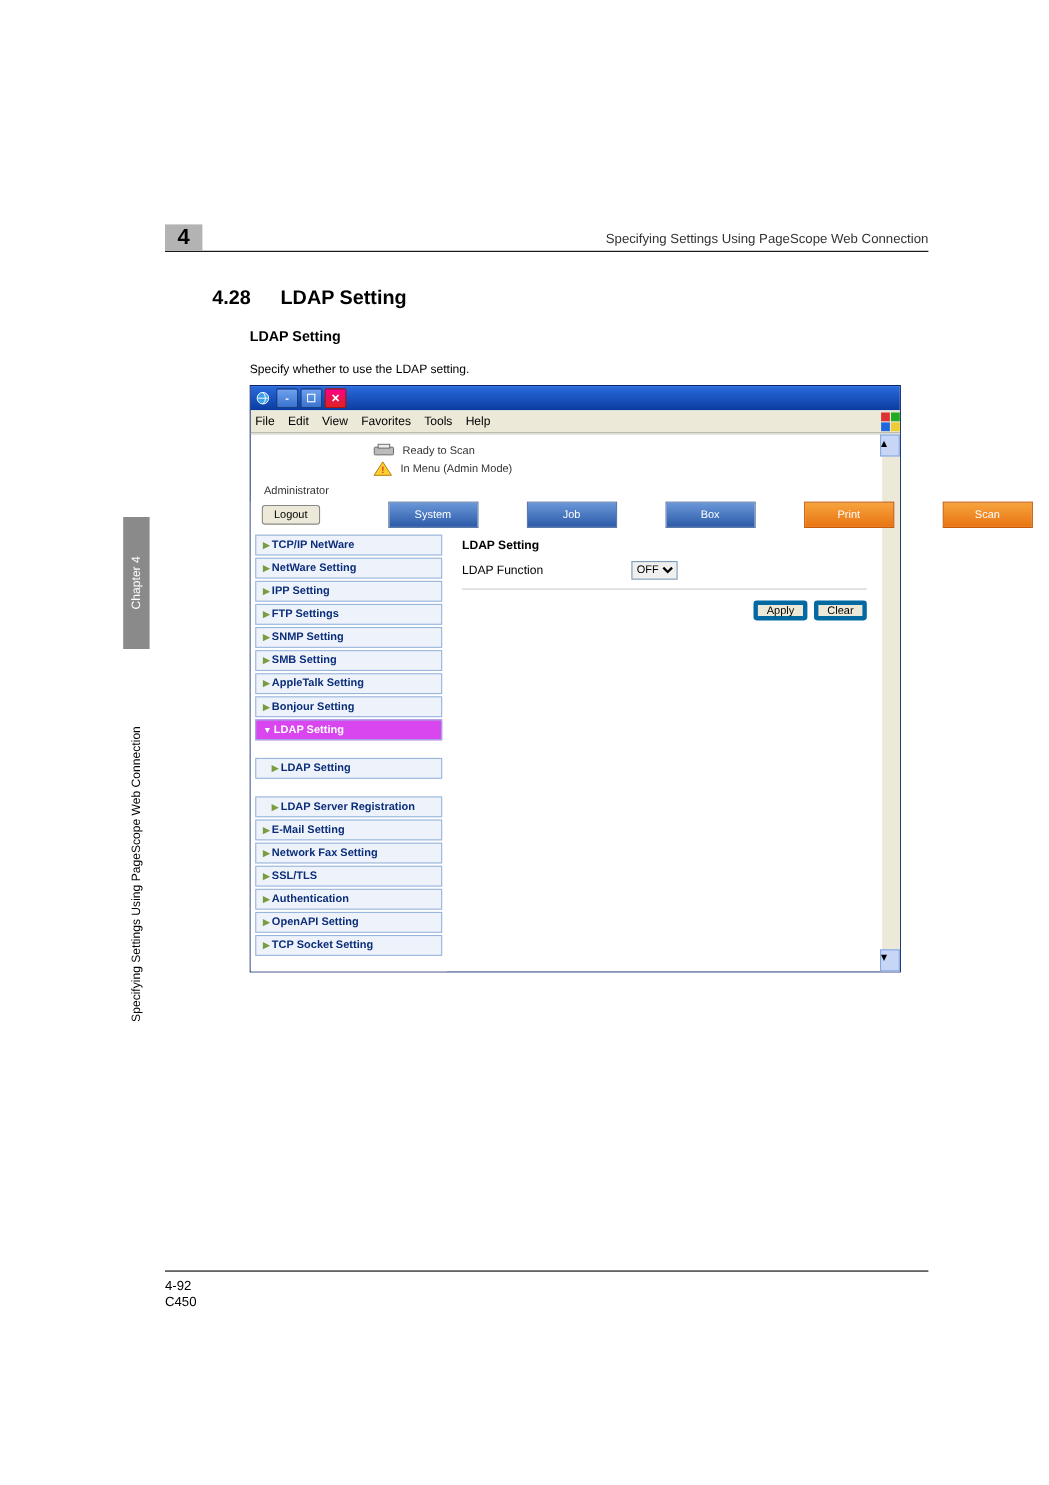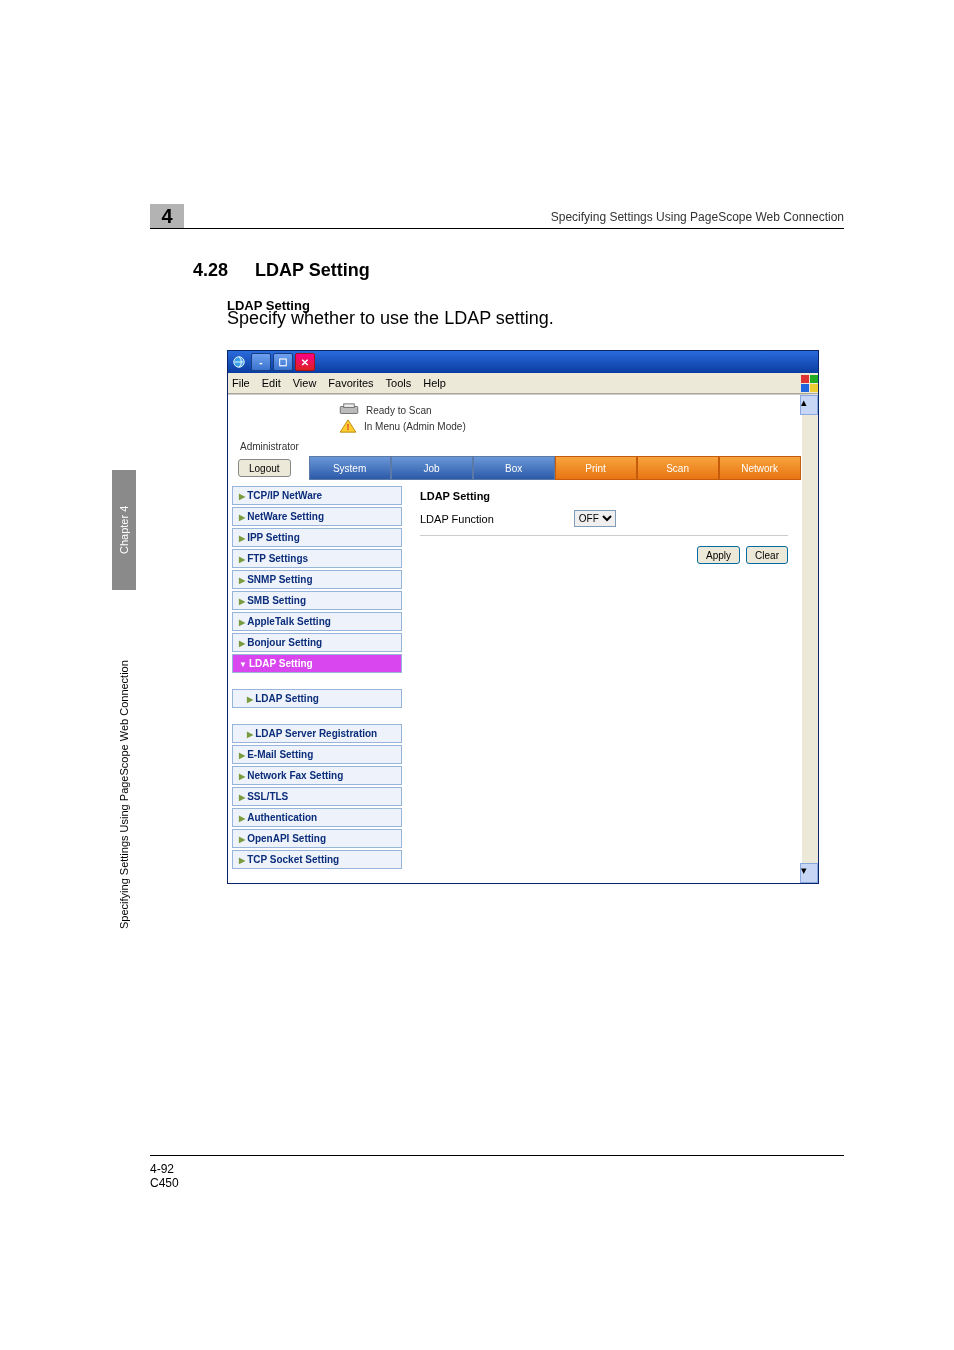--- a/index.html
+++ b/index.html
@@ -67,23 +67,23 @@
   }
   .sub-title {
     position: absolute;
     top: 298px;
     left: 227px;
     font-size: 13px;
     font-weight: bold;
   }
   .body-text {
     position: absolute;
-    top: 308px;
+    top: 330px;
     left: 227px;
-    font-size: 18px;
+    font-size: 11px;
     text-align: center;
   }
 
   
   .side-strip {
     position: absolute;
     left: 112px;
     top: 470px;
     width: 24px;
     height: 540px;
@@ -184,20 +184,21 @@
   .tabrow{display:flex;align-items:center;background:#fff;padding:0 0 0 10px;gap:0;}
   .logout-btn{
     background:#ece9d8;border:1px solid #888;border-radius:3px;height:18px;
     padding:0 10px;font-size:10px;margin-right:18px;cursor:pointer;
   }
   .tab{
     height:22px;display:flex;align-items:center;justify-content:center;
     font-size:10px;color:#fff;border:1px solid #5b7aa8;
     min-width:72px;padding:0 4px;
     background:linear-gradient(#6a97d8,#2c5aa8);
+    margin-left:44px;
   }
   .tab.orange{background:linear-gradient(#f7a43d,#e87412);border-color:#c65b0b;}
   .two-col{display:flex;}
   .sidebar{
     width:170px;background:#fff;padding:6px 4px 12px 4px;
   }
   .side-item{
     border:1px solid #97b5db;background:#eef3fb;margin-bottom:2px;
     padding:3px 6px;font-size:10px;color:#0b2d7a;font-weight:bold;
     cursor:pointer;
@@ -208,21 +209,21 @@
   .side-sub{padding-left:14px;margin-top:16px;}
   .main{
     flex:1;padding:10px 14px;font-size:11px;color:#000;
   }
   .main-title{font-weight:bold;margin-bottom:8px;}
   .form-row{display:flex;align-items:center;gap:80px;margin-bottom:6px;}
   .hr{border:0;border-top:1px solid #ccc;margin:8px 0 10px 0;}
   .select{border:1px solid #7f9db9;font-size:10px;height:17px;}
   .btn-row{display:flex;justify-content:flex-end;gap:6px;}
   .small-btn{
-    background:#ece9d8;border:1px solid #0369a1;border-radius:3px;height:18px;
+    background:#ece9d8;border:4px solid #0369a1;border-radius:3px;height:18px;
     padding:0 8px;font-size:10px;cursor:pointer;
   }
 </style>
 </head>
 <body>
 
 <div class="page">
 
   <div class="header-bar">
     <div class="chapter-num-box">

